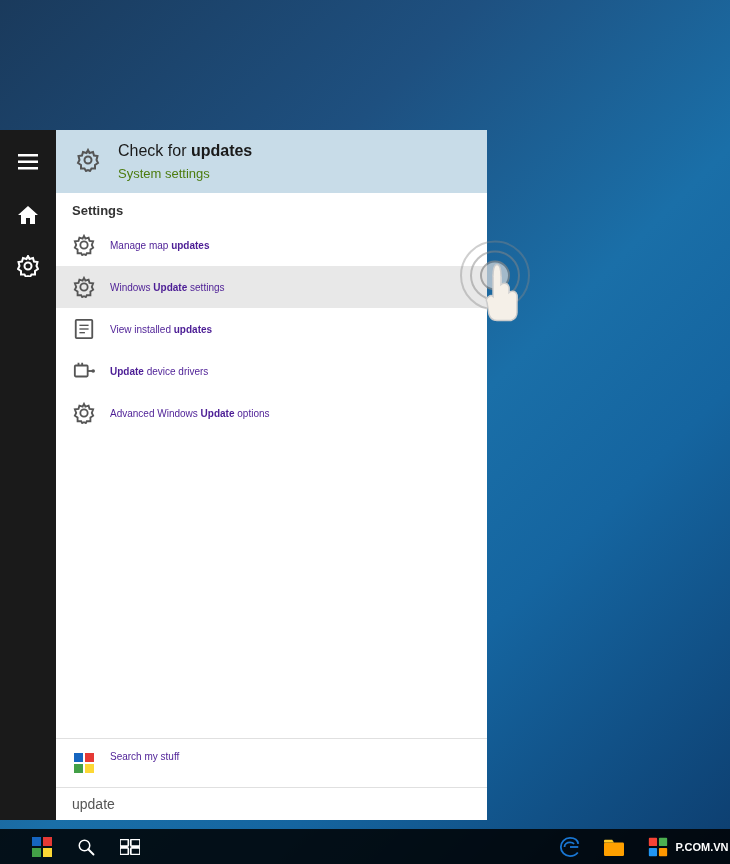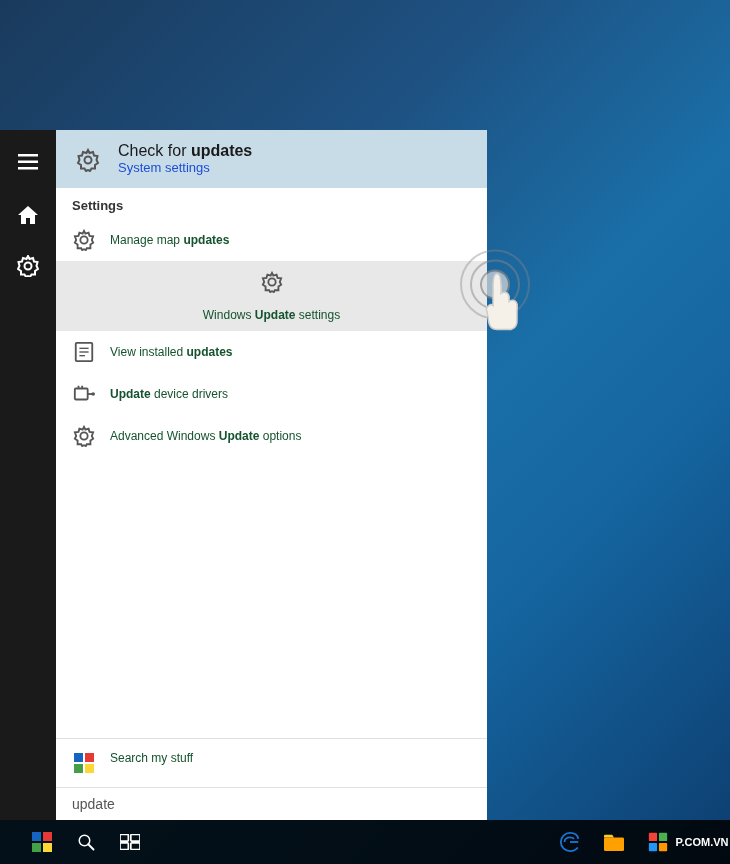--- a/index.html
+++ b/index.html
@@ -44,21 +44,21 @@
       text-shadow: 1px 1px 2px rgba(0,0,0,0.8);
       margin-top: 4px;
     }
 
     
     .taskbar {
       position: absolute;
       bottom: 0;
       left: 0;
       right: 0;
-      height: 44px;
+      height: 35px;
       background: rgba(0,0,0,0.85);
       display: flex;
       align-items: center;
       z-index: 100;
       padding-left: 20px;
     }
     .taskbar-start {
       width: 44px;
       height: 44px;
       display: flex;
@@ -159,22 +159,22 @@
     .top-result-text {
       display: flex;
       flex-direction: column;
     }
     .top-result-title {
       font-size: 16px;
       color: #1a1a1a;
     }
     .top-result-sub {
       font-size: 13px;
-      color: #1d4ed8;
-      margin-top: 0;
+      color: #4d7c0f;
+      margin-top: 6px;
     }
 
     
     .section-header {
       padding: 10px 16px 6px;
       font-size: 13px;
       font-weight: 600;
       color: #333;
     }
 
@@ -182,33 +182,32 @@
     .menu-item {
       display: flex;
       align-items: center;
       padding: 9px 16px;
       gap: 14px;
       cursor: pointer;
       position: relative;
     }
     .menu-item.highlighted {
       background: #e8e8e8;
-      flex-direction: column;
     }
     .menu-item-icon {
       width: 24px;
       height: 24px;
       flex-shrink: 0;
       display: flex;
       align-items: center;
       justify-content: center;
     }
     .menu-item-text {
-      font-size: 12px;
-      color: #14532d;
+      font-size: 10px;
+      color: #4c1d95;
     }
     .menu-item-text b {
       font-weight: 700;
     }
 
     
     .bottom-section {
       margin-top: auto;
       border-top: 1px solid #e0e0e0;
     }

